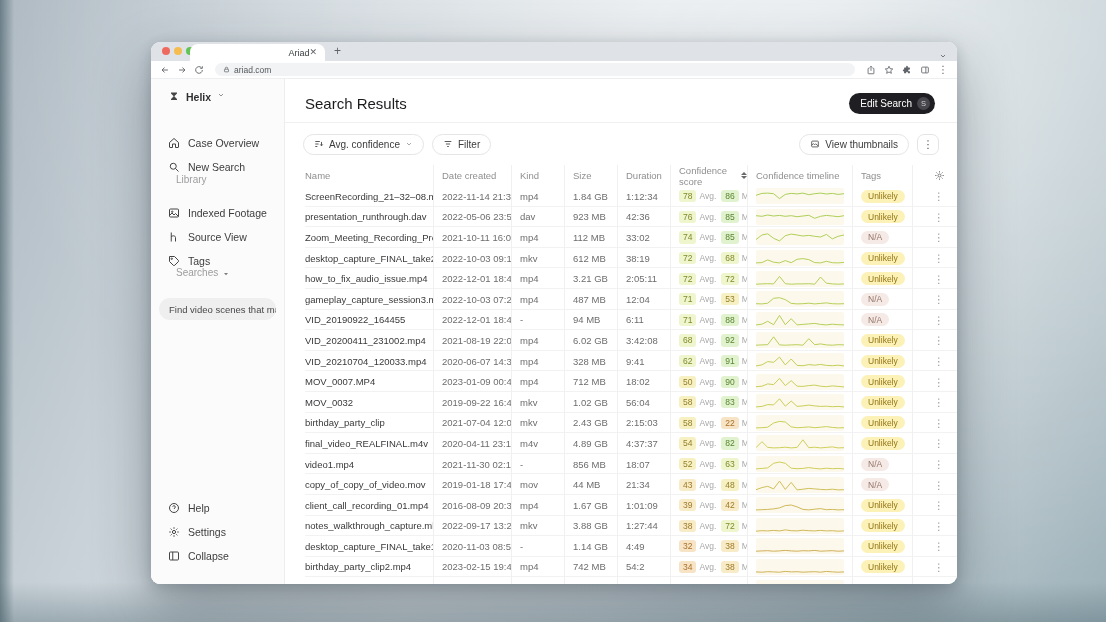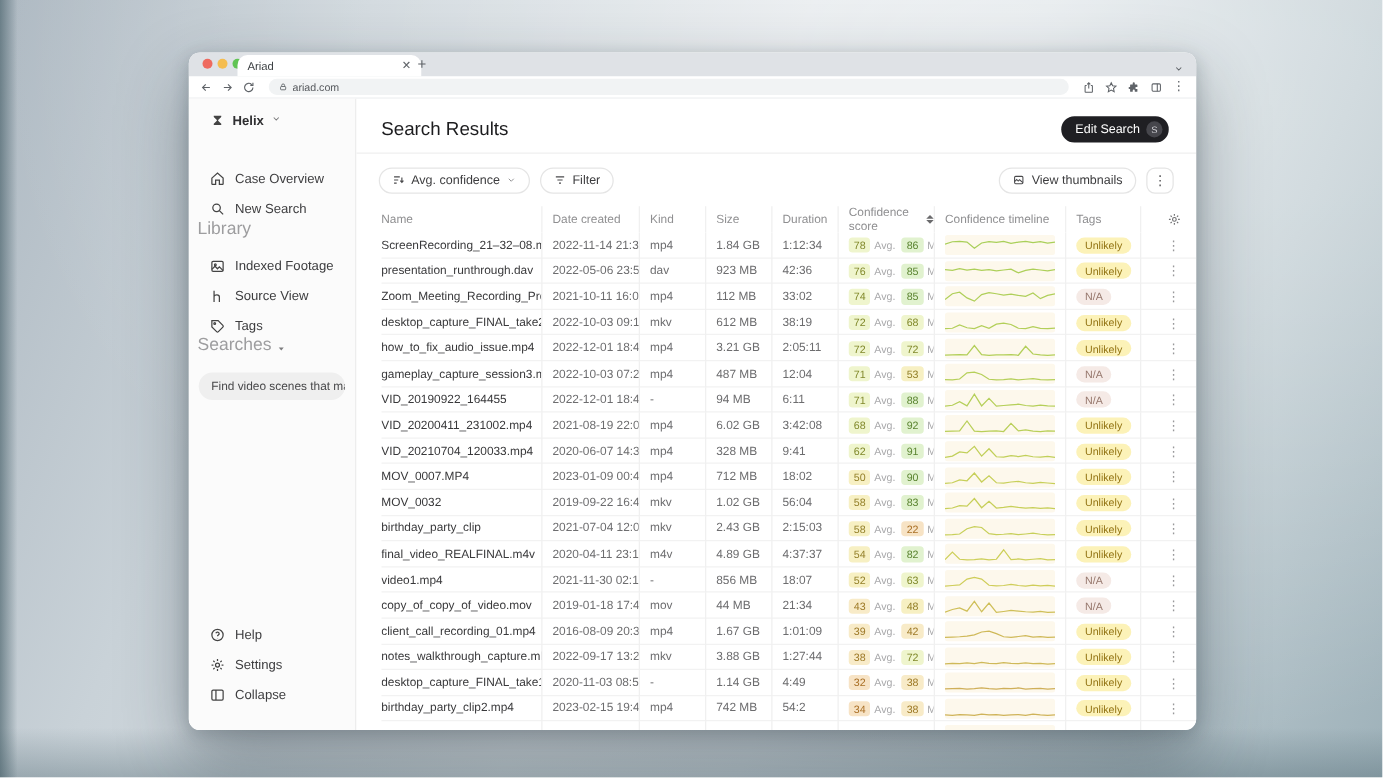--- a/index.html
+++ b/index.html
@@ -18,22 +18,22 @@
   .window {
     position:absolute; left:151px; top:42px; width:806px; height:542px;
     border-radius:9px; overflow:hidden; background:#fff;
     box-shadow:0 22px 55px rgba(25,40,50,.38), 0 4px 14px rgba(25,40,50,.22);
   }
 
   
   .tabstrip { position:relative; height:19px; background:#dfe2e6; }
   .traffic { position:absolute; left:11px; top:5px; display:flex; gap:4px; }
   .traffic i { width:8px; height:8px; border-radius:50%; display:block; }
-  .tab { position:absolute; left:39px; top:2px; width:147px; height:17px; background:#fff;
-         border-radius:8px 8px 0 0; display:flex; align-items:center; padding:0 8px; }
+  .tab { position:absolute; left:39px; top:2px; width:135px; height:17px; background:#fff;
+         border-radius:8px 8px 0 0; display:flex; align-items:center; padding:0 8px;text-align:right; }
   .tab-title { font-size:9px; color:#3c4043; flex:1; }
   .tab-close { font-size:9px; color:#5f6368; line-height:1; cursor:default; }
   .newtab { position:absolute; left:183px; top:3px; font-size:12px; color:#5f6368; line-height:13px; }
   .tab-chevron { position:absolute; right:10px; top:4px; color:#5f6368; }
 
   .btoolbar { height:18px; background:#fff; display:flex; align-items:center; padding:0 9px; gap:7px; border-bottom:1px solid #eceef0; }
   .bicon { color:#5f6368; display:flex; align-items:center; }
   .bicon svg { width:10px; height:10px; }
   .urlbar { flex:1; max-width:650px; height:13px; background:#f1f3f4; border-radius:7px;
             display:flex; align-items:center; gap:4px; padding:0 8px; margin:0 4px; }
@@ -45,21 +45,21 @@
   .app { position:absolute; top:37px; left:0; right:0; bottom:0; display:flex; background:#fff; }
 
   .sidebar { position:relative; width:134px; background:#fbfbfb; border-right:1px solid #ededed; flex:none; }
   .workspace { position:absolute; top:12px; left:17px; display:flex; gap:6px; }
   .workspace .ws-label { font-size:10.5px; font-weight:bold; color:#2f2f31; }
   .side-ico { width:12px; height:12px; color:#444; flex:none; display:flex; }
   .side-ico svg { width:12px; height:12px; }
   .side-group { position:absolute; left:0; right:0;margin-top:12px; }
   .side-item { height:24px; display:flex; align-items:center; gap:8px; padding-left:17px;
                font-size:10.5px; color:#3d3d3f; cursor:default; }
-  .side-label { font-size:14px; color:#9d9d9f; padding-left:7px; display:flex; align-items:flex-end; gap:4px; }
+  .side-label { font-size:10px; color:#9d9d9f; padding-left:25px; display:flex; align-items:flex-end; gap:4px; }
   .side-pill { margin:4px 8px 0 8px; height:22px; background:#efefef; border-radius:11px;
                display:flex; align-items:center; padding:0 10px; font-size:9.5px; color:#48484a;
                white-space:nowrap; overflow:hidden; }
   .chev { color:#7c7c7e; display:flex; }
   .chev svg { width:8px; height:8px; }
 
   .main { position:relative; flex:1; overflow:hidden; }
   .page-title { position:absolute; left:20px; top:16px; font-size:15px; font-weight:normal; color:#1c1c1e; }
   .edit-btn { position:absolute; right:22px; top:14px; height:21px; background:#1f1f23; color:#fff;
               border:none; border-radius:12px; display:flex; align-items:center; gap:5px;

